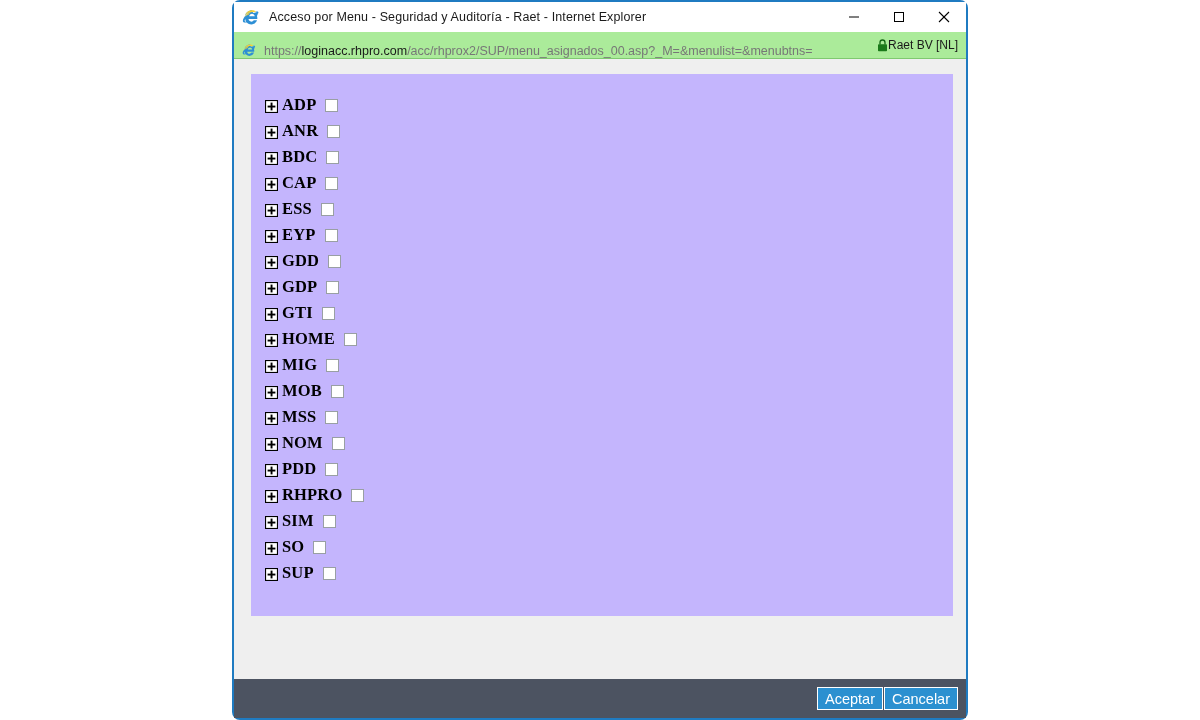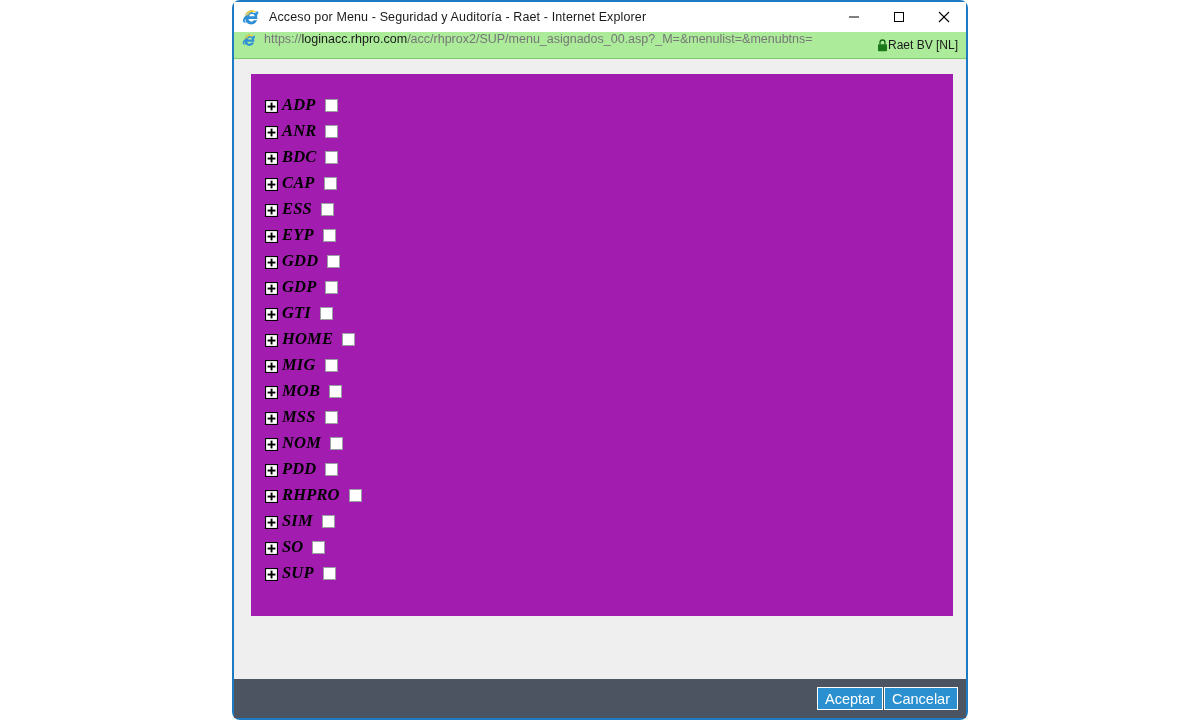--- a/index.html
+++ b/index.html
@@ -71,21 +71,21 @@
     cursor: default;
   }
   .win-btn svg { display:block; }
 
   
   #address-bar {
     height: 26px;
     min-height: 26px;
     background: #abeb9a;
     display: flex;
-    align-items: flex-start;
+    align-items: flex-end;
     position: relative;
     border-bottom: 1px solid #7fc970;
   }
   #addr-icon {
     width: 16px;
     height: 16px;
     margin-left: 8px;
     margin-right: 6px;
     flex: none;
   }
@@ -149,24 +149,23 @@
     position: relative;
     overflow: hidden;
   }
 
   #menu-panel {
     position: absolute;
     left: 17px;
     top: 15px;
     right: 13px;
     height: 542px;
-    background: #a21caf;
+    background: #c4b5fd;
     box-sizing: border-box;
     padding: 18px 0 0 14px;
-    font-style: italic;
   }
 
   .menu-row {
     display: flex;
     align-items: center;
     height: 26px;
   }
   .expand-icon {
     width: 13px;
     height: 13px;

